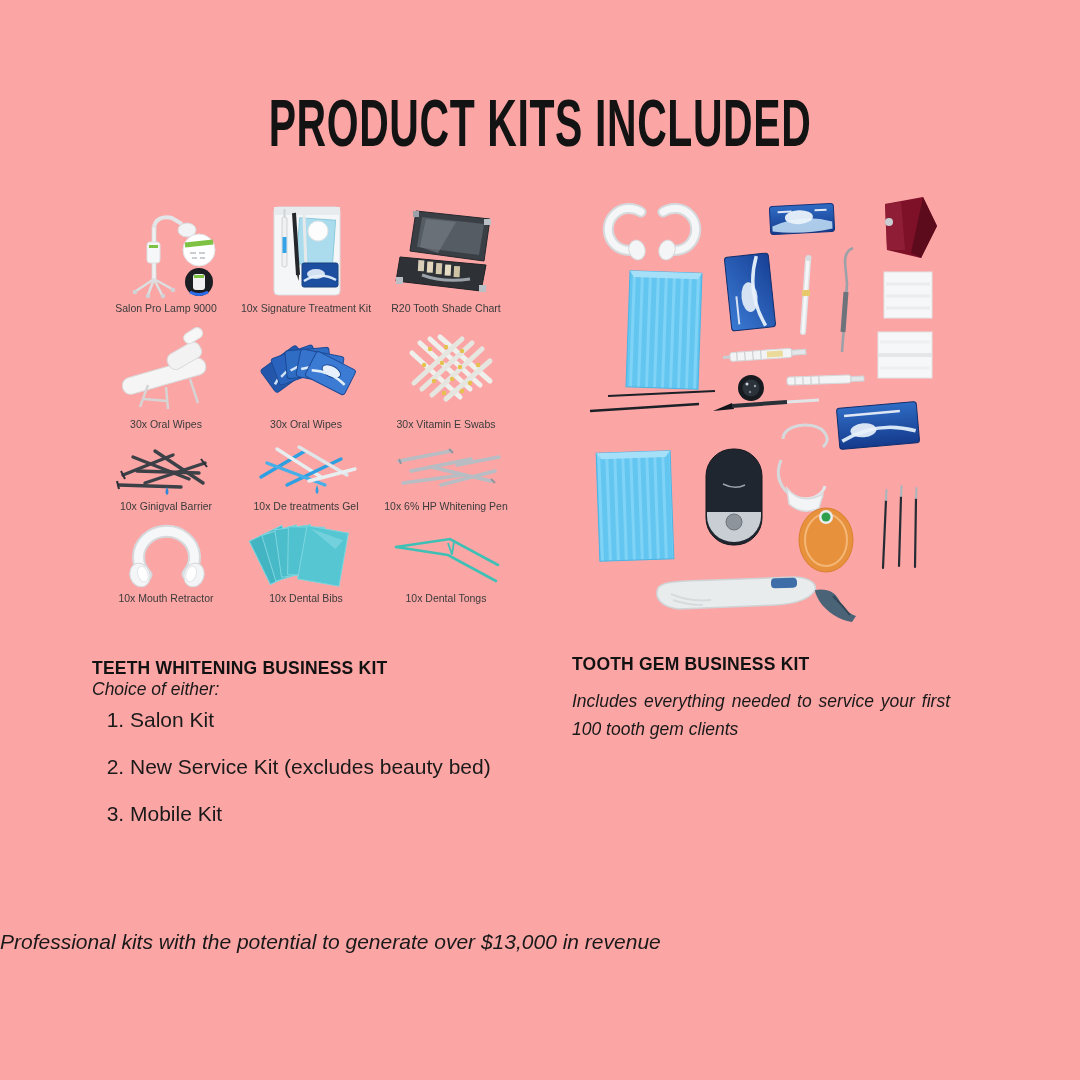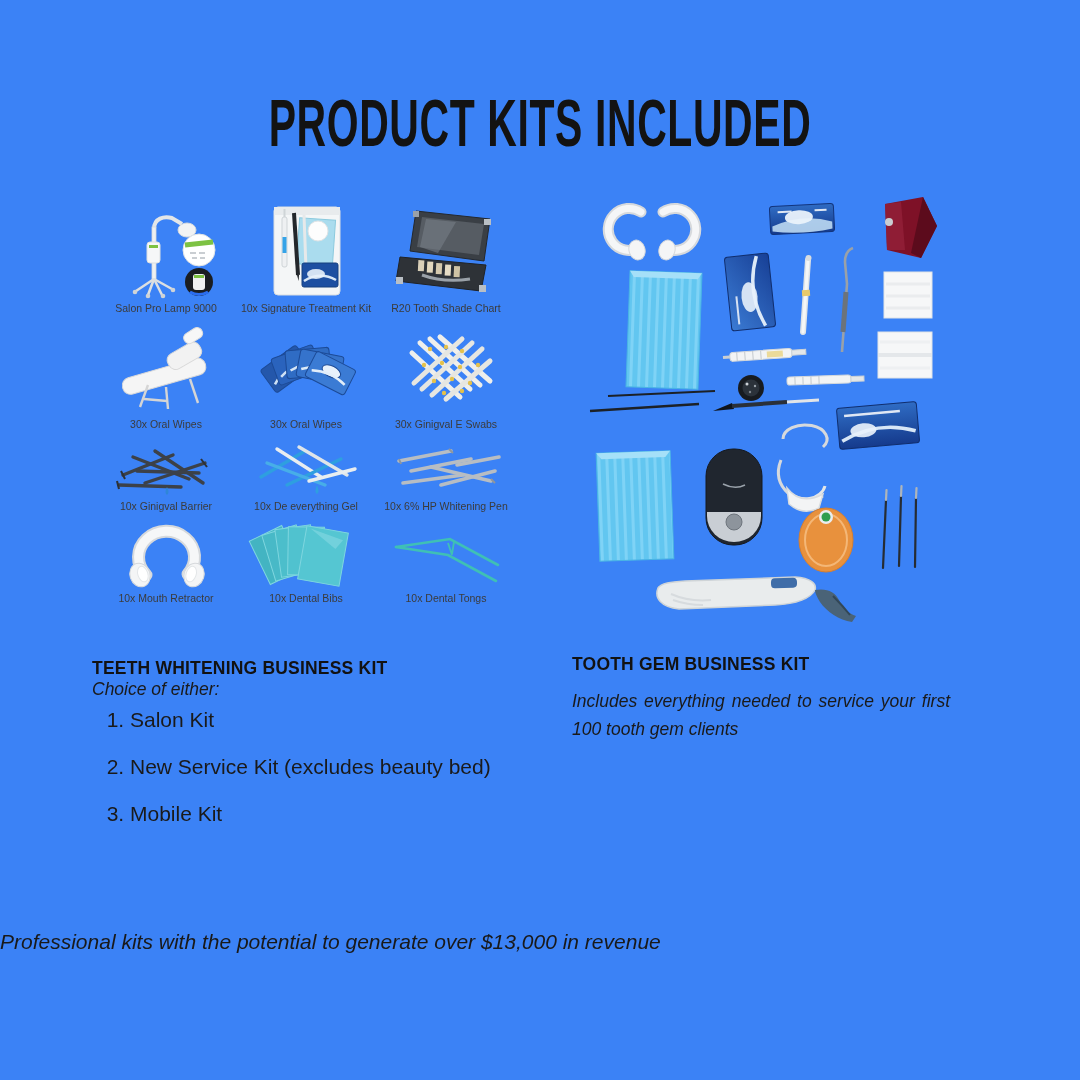--- a/index.html
+++ b/index.html
@@ -1,17 +1,17 @@
 <!DOCTYPE html>
 <html><head>
 <meta charset="utf-8">
 <style>
   html,body { margin:0; padding:0; background:#ffffff; }
   .canvas {
-    position:relative; width:1080px; height:1080px; background:#3b82f6;
+    position:relative; width:1080px; height:1080px; background:#fca5a5;
     font-family:"Liberation Sans", sans-serif; overflow:hidden; color:#161616;
   }
   
   .title {
     position:absolute; top:94px; left:0; width:1080px; text-align:center;
     font-size:66px; line-height:58px; font-weight:800; letter-spacing:1px;
     color:#131313; transform:scaleX(0.62); transform-origin:50% 50%;
     white-space:nowrap;
   }
   
@@ -192,21 +192,21 @@
             <circle cx="56" cy="36" r="2.2"></circle>
             <circle cx="74" cy="40" r="2.2"></circle>
             <circle cx="92" cy="38" r="2.2"></circle>
           <circle cx="48" cy="54" r="2.2"></circle>
             <circle cx="66" cy="52" r="2.2"></circle>
             <circle cx="84" cy="56" r="2.2"></circle>
           <circle cx="58" cy="66" r="2.2"></circle>
             <circle cx="76" cy="64" r="2.2"></circle>
         </g>
       </svg>
-      <div class="caption">30x Ginigval E Swabs</div>
+      <div class="caption">30x Vitamin E Swabs</div>
     </div>
 
     <div class="cell">
       <svg width="118" height="56" viewBox="0 0 118 56">
         <g stroke="#3c4148" stroke-width="3.4" stroke-linecap="round">
           <line x1="16" y1="34" x2="66" y2="14"></line>
             <line x1="26" y1="16" x2="82" y2="38"></line>
           <line x1="38" y1="42" x2="98" y2="22"></line>
             <line x1="12" y1="44" x2="74" y2="46"></line>
           <line x1="48" y1="10" x2="96" y2="42"></line>
@@ -227,21 +227,21 @@
         <g stroke-linecap="round">
           <line x1="14" y1="36" x2="58" y2="10" stroke="#2e9fe0" stroke-width="3.4"></line>
           <line x1="30" y1="8" x2="74" y2="36" stroke="#e8edf0" stroke-width="3.4"></line>
           <line x1="40" y1="44" x2="94" y2="18" stroke="#2e9fe0" stroke-width="3.4"></line>
           <line x1="52" y1="6" x2="100" y2="34" stroke="#dfe5e9" stroke-width="3.4"></line>
           <line x1="20" y1="22" x2="78" y2="44" stroke="#47aee8" stroke-width="3.4"></line>
           <line x1="62" y1="40" x2="108" y2="28" stroke="#e8edf0" stroke-width="3.4"></line>
         </g>
         <path d="M70,44 q3,7 0,9 q-3,-2 0,-9" fill="#2e9fe0"></path>
       </svg>
-      <div class="caption">10x De everything Gel</div>
+      <div class="caption">10x De treatments Gel</div>
     </div>
 
     <div class="cell">
       <svg width="118" height="56" viewBox="0 0 118 56">
         <g stroke="#b7bdc3" stroke-width="3.6" stroke-linecap="round">
           <line x1="12" y1="20" x2="64" y2="10"></line>
             <line x1="24" y1="30" x2="84" y2="18"></line>
           <line x1="16" y1="42" x2="76" y2="34"></line>
             <line x1="54" y1="44" x2="108" y2="30"></line>
           <line x1="44" y1="26" x2="104" y2="40"></line>

